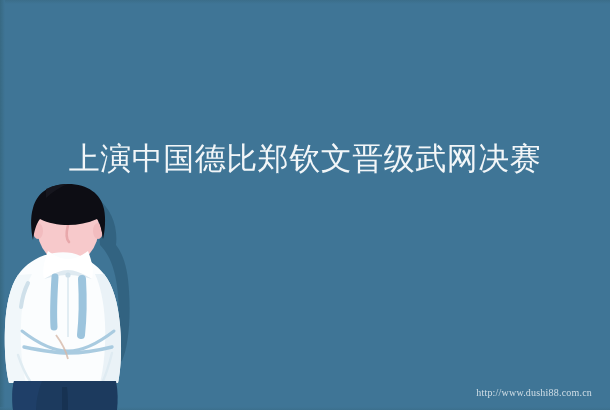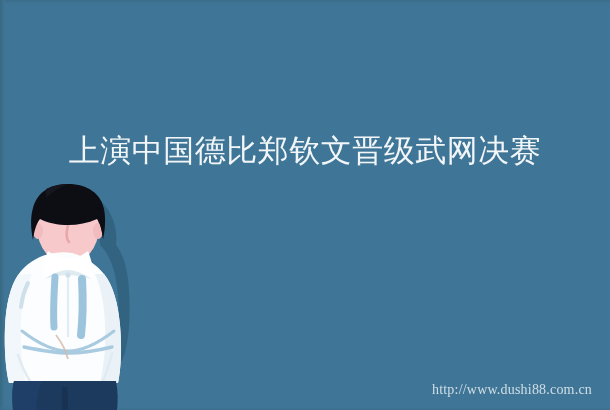--- a/index.html
+++ b/index.html
@@ -35,39 +35,39 @@
     left: 0; bottom: 0;
     width: 610px; height: 3px;
     background: linear-gradient(to top, #3a6c87 0%, #3f7596 100%);
     opacity: .6;
   }
 
   
   .headline {
     position: absolute;
     left: 0;
-    top: 128px;
+    top: 136px;
     width: 610px;
     text-align: center;
     color: #f2f6f8;
     font-size: 31px;
     line-height: 44px;
     letter-spacing: 0.5px;
     white-space: nowrap;
     font-family: "DejaVu Sans", "Liberation Sans", sans-serif;
     font-weight: 400;
   }
 
   
   .watermark {
     position: absolute;
     right: 18px;
     bottom: 12px;
     color: #d7e3ea;
-    font-size: 14px;
+    font-size: 10px;
     letter-spacing: .2px;
     font-family: "Liberation Serif", "DejaVu Serif", serif;
     opacity: .95;
   }
 
   
   .figure {
     position: absolute;
     left: 0;
     bottom: 0;

